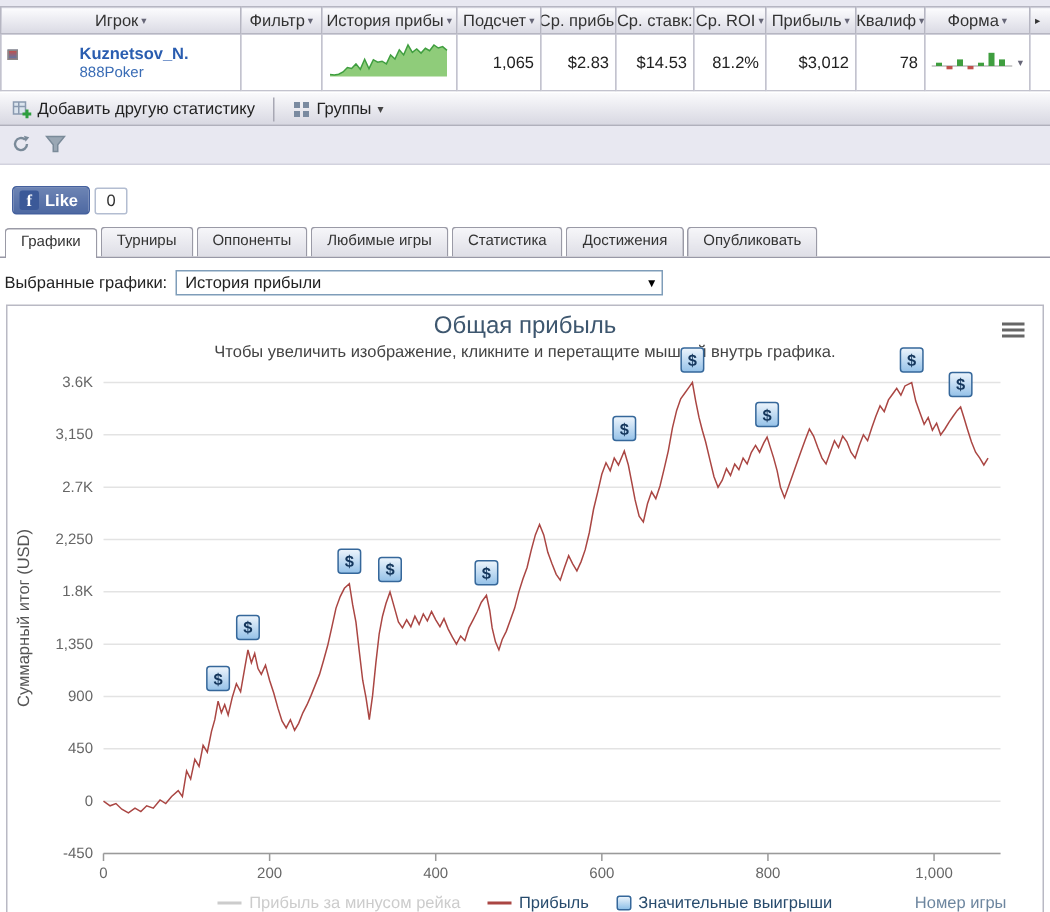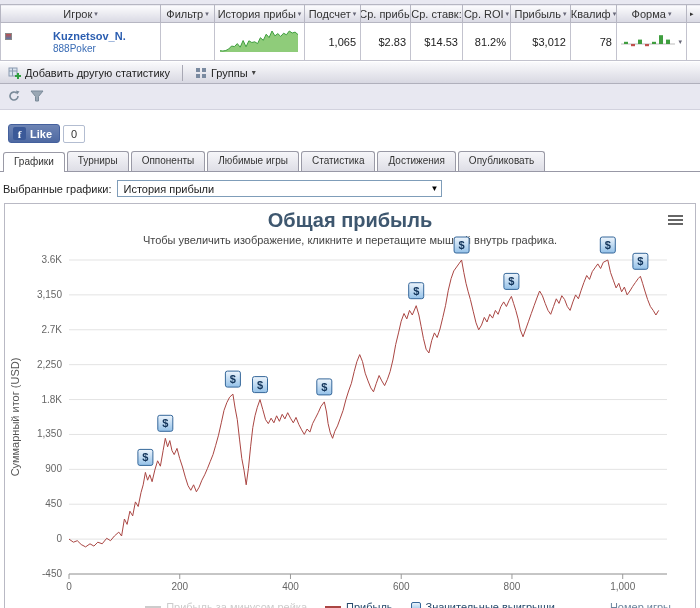--- a/index.html
+++ b/index.html
@@ -65,21 +65,21 @@
   .tab.active { background: #fff; top: 1px; padding-bottom: 5px; font-weight: normal; }
   
   .select-row { display: flex; align-items: center; gap: 6px; margin: 8px 0 6px 3px; font-size: 11px; color: #222; }
   .select {
     width: 325px; height: 17px; border: 1px solid #7f9db9; background: #fff;
     display: flex; align-items: center; justify-content: space-between; padding: 0 3px 0 5px; cursor: pointer;
   }
   .sel-arrow { font-size: 8px; color: #000; }
   
   .chart-panel { margin: 2px 4px 4px; border: 1px solid #b9b9c4; position: relative; padding-top: 5px; background: #fff; }
-  .ch-title { text-align: center; color: #3E576F; font-size: 20px; font-weight: bold; }
+  .ch-title { text-align: center; color: #3E576F; font-size: 16px; font-weight: normal; }
   .ch-sub { text-align: center; color: #444; font-size: 11px; margin-top: 2px; }
   .burger { position: absolute; top: 9px; right: 12px; cursor: pointer; }
   .burger span { display: block; width: 15px; height: 2px; background: #666; margin: 2px 0; }
   svg.chart { display: block; overflow: visible; margin-top: 2px; }
   .tick { font: 10px "Liberation Sans", sans-serif; fill: #666; }
   .ytitle { font: 11px "Liberation Sans", sans-serif; fill: #555; }
   .flag { font: bold 11px "Liberation Sans", sans-serif; fill: #14365c; }
   .legend { display: flex; justify-content: center; align-items: center; gap: 18px; font-size: 11px; padding: 1px 0 6px; }
   .leg-item { display: flex; align-items: center; gap: 5px; cursor: pointer; }
   .sw { width: 16px; height: 2px; display: inline-block; }

